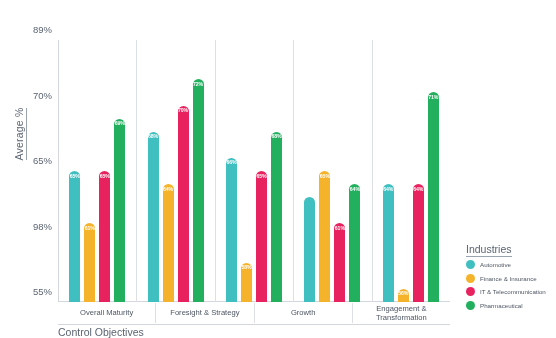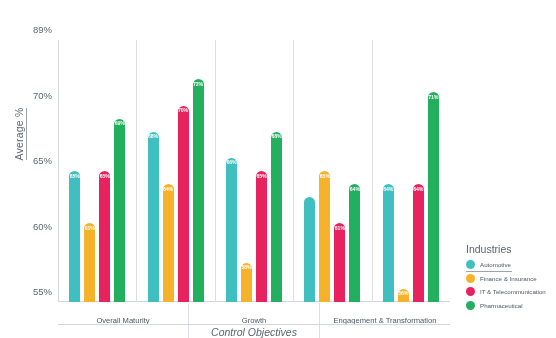--- a/index.html
+++ b/index.html
@@ -115,21 +115,21 @@
     white-space: nowrap;
   }
   .bar-label.hidden { visibility: hidden; }
 
   
   #category-row {
     position: absolute;
     left: 58px;
     top: 303px;
     width: 392px;
-    height: 36px;
+    height: 20px;
     display: flex;
   }
   .cat-cell {
     flex: 1;
     display: flex;
     align-items: center;
     justify-content: center;
     text-align: center;
     font-size: 7.6px;
     color: #4d5663;
@@ -147,45 +147,43 @@
     height: 1px;
     background: #d3d7dd;
   }
 
   
   #x-axis-title {
     position: absolute;
     left: 58px;
     top: 326px;
     width: 392px;
-    text-align: center;
     font-size: 10.5px;
     color: #5b6472;
-    font-style: italic;
   }
   #x-axis-title span {
     border-bottom: 1px solid #9aa3b0;
     padding-bottom: 1px;
   }
 
   
   #legend {
     position: absolute;
     left: 466px;
     top: 243px;
     width: 88px;
   }
   #legend-title {
     font-size: 10.5px;
     color: #5b6472;
     margin-bottom: 5px;
   }
   #legend-title span {
     border-bottom: 1px solid #9aa3b0;
-    padding-bottom: 16px;
+    padding-bottom: 1px;
   }
   .legend-item {
     display: flex;
     align-items: center;
     margin-bottom: 4.5px;
   }
   .legend-swatch {
     width: 9px;
     height: 9px;
     border-radius: 50%;
@@ -205,21 +203,21 @@
 
   <div id="y-axis-title">
     <span>Average %</span>
   </div>
 
   <div id="plot-area">
     <div class="axis-line-v"></div>
     <div class="axis-line-h"></div>
     <div id="y-ticks">
         <div class="y-tick" style="bottom: 0%;">55%</div>
-        <div class="y-tick" style="bottom: 25%;">60%</div>
+        <div class="y-tick" style="bottom: 25%;">98%</div>
         <div class="y-tick" style="bottom: 50%;">65%</div>
         <div class="y-tick" style="bottom: 75%;">70%</div>
         <div class="y-tick" style="bottom: 100%;">89%</div>
       </div>
     <div id="groups">
         <div class="group" style="left: 0%; width: 20%;">
           <div class="bars">
             <div class="bar" style="height: 131px; background: rgb(63, 191, 192);">
               <div class="bar-label">65%</div>
             </div>
@@ -300,20 +298,21 @@
               <div class="bar-label">71%</div>
             </div>
           </div>
           <div class="group-sep" style="left: 0px;"></div>
         </div>
       </div>
   </div>
 
   <div id="category-row">
       <div class="cat-cell">Overall Maturity</div>
+      <div class="cat-cell">Foresight &amp; Strategy</div>
       <div class="cat-cell">Growth</div>
       <div class="cat-cell">Engagement &amp; Transformation</div>
     </div>
   <div id="category-underline"></div>
 
   <div id="x-axis-title">
     <span>Control Objectives</span>
   </div>
 
   <div id="legend">

